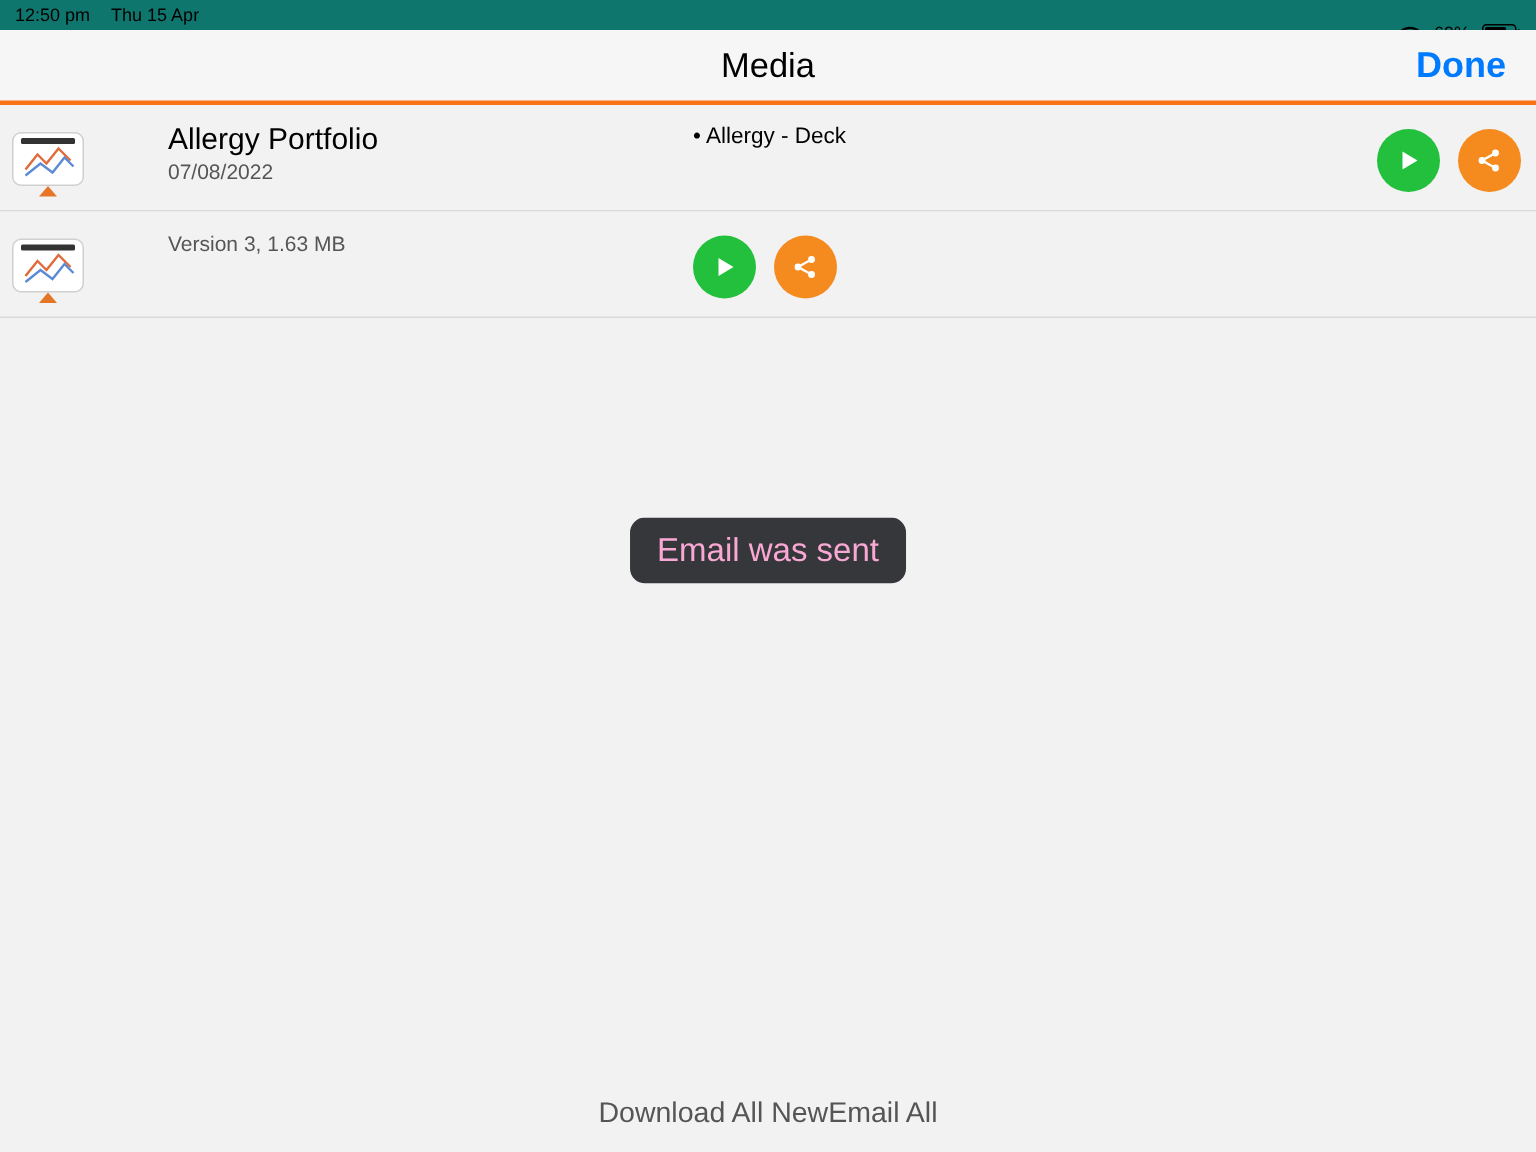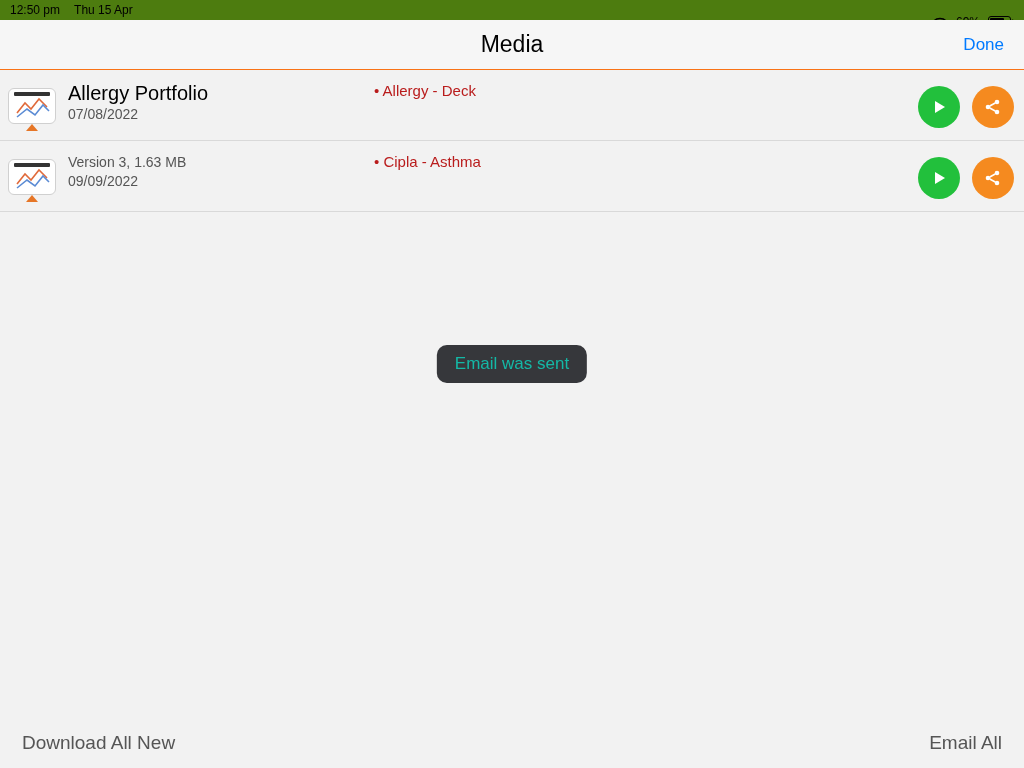--- a/index.html
+++ b/index.html
@@ -1,57 +1,57 @@
 <!DOCTYPE html>
 <html><head>
   <meta charset="utf-8">
   <style>
     * { box-sizing: border-box; margin: 0; padding: 0; }
     html, body { width: 1024px; height: 768px; font-family: -apple-system, "Helvetica Neue", Arial, sans-serif; background: #f2f2f2; color: #000; overflow: hidden; }
 
     
-    .status-bar { height: 20px; padding: 0 10px; background: #4d7c0f; display: flex; justify-content: space-between; align-items: center; font-size: 12px; color: #000; }
+    .status-bar { height: 20px; padding: 0 10px; background: #0f766e; display: flex; justify-content: space-between; align-items: center; font-size: 12px; color: #000; }
     .status-left, .status-right { display: flex; align-items: center; gap: 6px; }
     .status-left span { margin-right: 8px; }
     .status-right span { margin-left: 2px; margin-top: 24px; }
     .wifi-icon, .battery-icon { display: inline-flex; align-items: center; }
     .wifi-icon svg, .battery-icon svg { display: block; }
 
     
-    .nav-bar { position: relative; height: 50px; border-bottom: 1px solid #f97316; background: #f6f6f6; }
+    .nav-bar { position: relative; height: 50px; border-bottom: 3px solid #f97316; background: #f6f6f6; }
     .nav-title { position: absolute; left: 0; right: 0; top: 0; bottom: 0; display: flex; justify-content: center; align-items: center; font-size: 23px; font-weight: 500; color: #000; }
-    .nav-done { position: absolute; right: 20px; top: 0; bottom: 0; display: flex; align-items: center; font-size: 17px; font-weight: 400; color: #007aff; cursor: pointer; }
+    .nav-done { position: absolute; right: 20px; top: 0; bottom: 0; display: flex; align-items: center; font-size: 24px; font-weight: 700; color: #007aff; cursor: pointer; }
 
     
     .content { height: 648px; overflow: auto; }
 
     
-    .media-row { display: flex; align-items: flex-start; border-bottom: 1px solid #d9d9d9; padding: 12px 10px 12px 8px; background: #f2f2f2; }
+    .media-row { display: flex; align-items: flex-start; border-bottom: 1px solid #d9d9d9; padding: 12px 10px 12px 8px; background: #f2f2f2; gap: 44px; }
     .thumb { width: 48px; height: 36px; border: 1px solid #d0d0d0; border-radius: 6px; background: #fff; position: relative; margin-top: 6px; flex-shrink: 0; }
     .thumb .topbar { position:absolute; top:3px; left:5px; right:5px; height:4px; background:#333; border-radius:1px; }
     .thumb svg { position:absolute; left:0; top:0; }
     .thumb .stand { position:absolute; left:50%; bottom:-8px; transform:translateX(-50%); width:0; height:0; border-left:6px solid transparent; border-right:6px solid transparent; border-bottom:7px solid #e67627; }
 
     .meta { width: 318px; padding-left: 12px; }
     .row-title { font-size: 20px; font-weight: 400; color: #000; line-height: 1.15; }
     .row-sub, .row-date { font-size: 14px; color: #555; line-height: 1.35; }
 
-    .tags { flex: 1 1 auto; font-size: 15px; color: #b91c1c; padding-top: 0px; }
+    .tags { flex: 1 1 auto; font-size: 15px; color: #000000; padding-top: 0px; }
 
     .actions { display: flex; gap: 12px; align-items: center; margin-top: 4px; }
     .circle-btn { width: 42px; height: 42px; border-radius: 50%; display: inline-flex; justify-content: center; align-items: center; cursor: pointer; }
     .circle-btn.play { background: #22c03c; }
     .circle-btn.share { background: #f58a1f; }
     .circle-btn svg { display: block; }
 
     
-    .toast { position: fixed; left: 50%; top: 345px; transform: translateX(-50%); background: #36373b; color: #14b8a6; font-size: 17px; padding: 9px 18px; border-radius: 10px; }
+    .toast { position: fixed; left: 50%; top: 345px; transform: translateX(-50%); background: #36373b; color: #f9a8d4; font-size: 22px; padding: 9px 18px; border-radius: 10px; }
 
     
-    .footer { position: fixed; left:0; right:0; bottom:0; height: 50px; display: flex; justify-content: space-between; align-items: center; padding: 0 22px; font-size: 19px; color: #555; }
+    .footer { position: fixed; left:0; right:0; bottom:0; height: 50px; display: flex; justify-content: center; align-items: center; padding: 0 22px; font-size: 19px; color: #555; }
     .footer span { cursor: pointer; }
   </style>
 </head>
 <body>
 
 <div class="status-bar">
   <div class="status-left">
     <span>12:50 pm</span>
     <span>Thu 15 Apr</span>
   </div>
@@ -117,23 +117,21 @@
     <div class="thumb">
       <div class="topbar"></div>
       <svg width="48" height="36" viewBox="0 0 48 36">
         <polyline points="8,24 16,14 22,20 30,10 38,18" fill="none" stroke="#e06a3b" stroke-width="1.6"></polyline>
         <polyline points="8,28 18,20 26,26 34,16 40,22" fill="none" stroke="#5b8bd4" stroke-width="1.6"></polyline>
       </svg>
       <div class="stand"></div>
     </div>
     <div class="meta">
       <div class="row-sub">Version 3, 1.63 MB</div>
-      <div class="row-date">09/09/2022</div>
     </div>
-    <div class="tags">• Cipla - Asthma</div>
     <div class="actions">
       <div class="circle-btn play">
         <svg width="18" height="18" viewBox="0 0 18 18">
             <polygon points="5,3 15,9 5,15" fill="#fff"></polygon>
           </svg>
       </div>
       <div class="circle-btn share">
         <svg width="22" height="22" viewBox="0 0 22 22">
           <circle cx="6" cy="11" r="2.3" fill="#fff"></circle>
           <circle cx="15" cy="6" r="2.3" fill="#fff"></circle>

